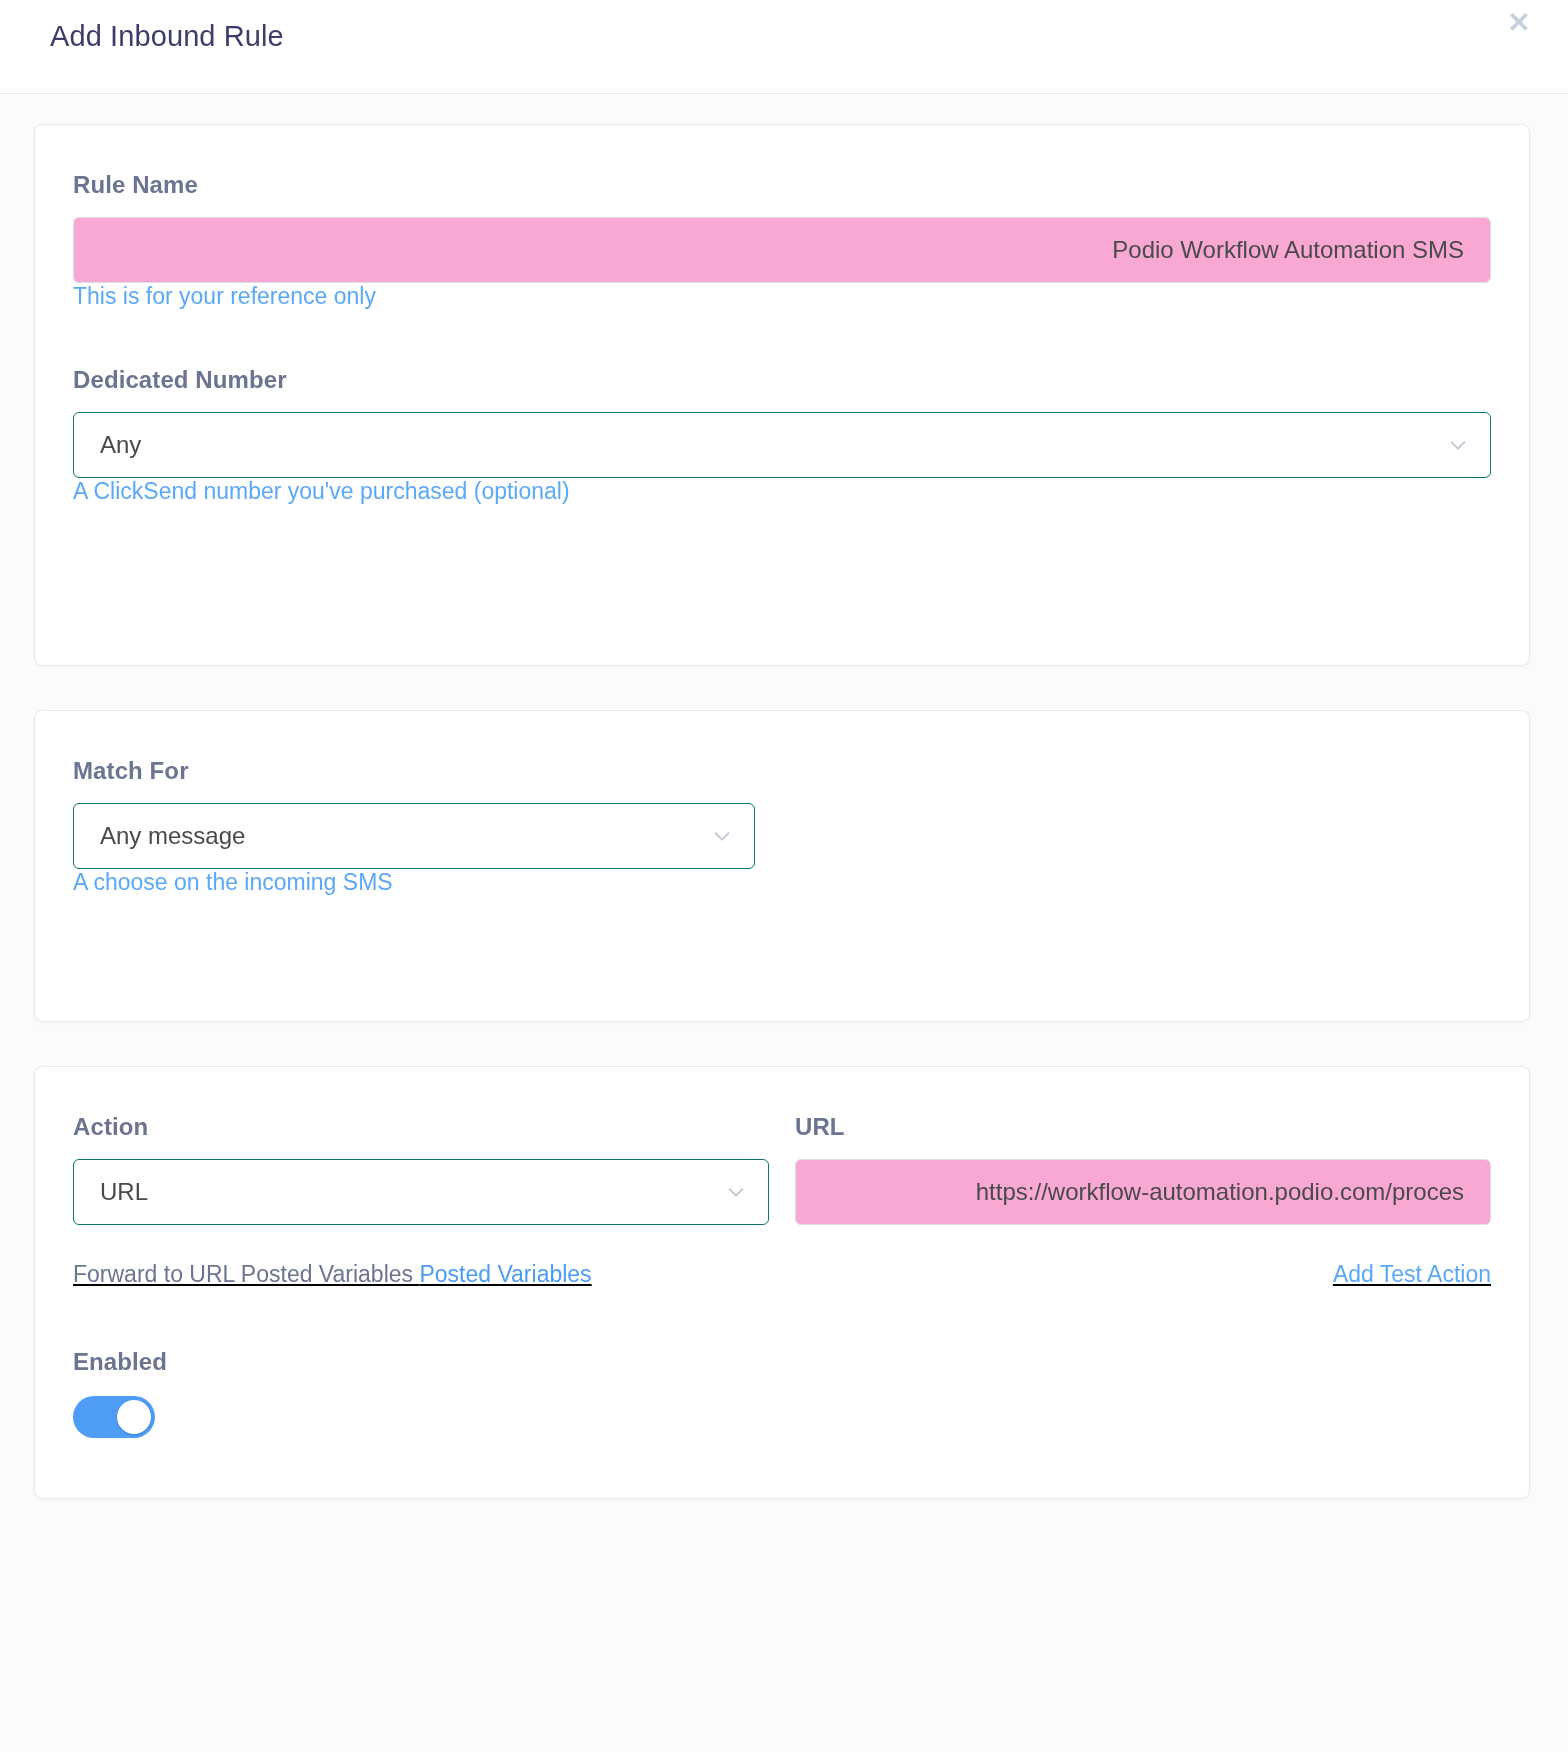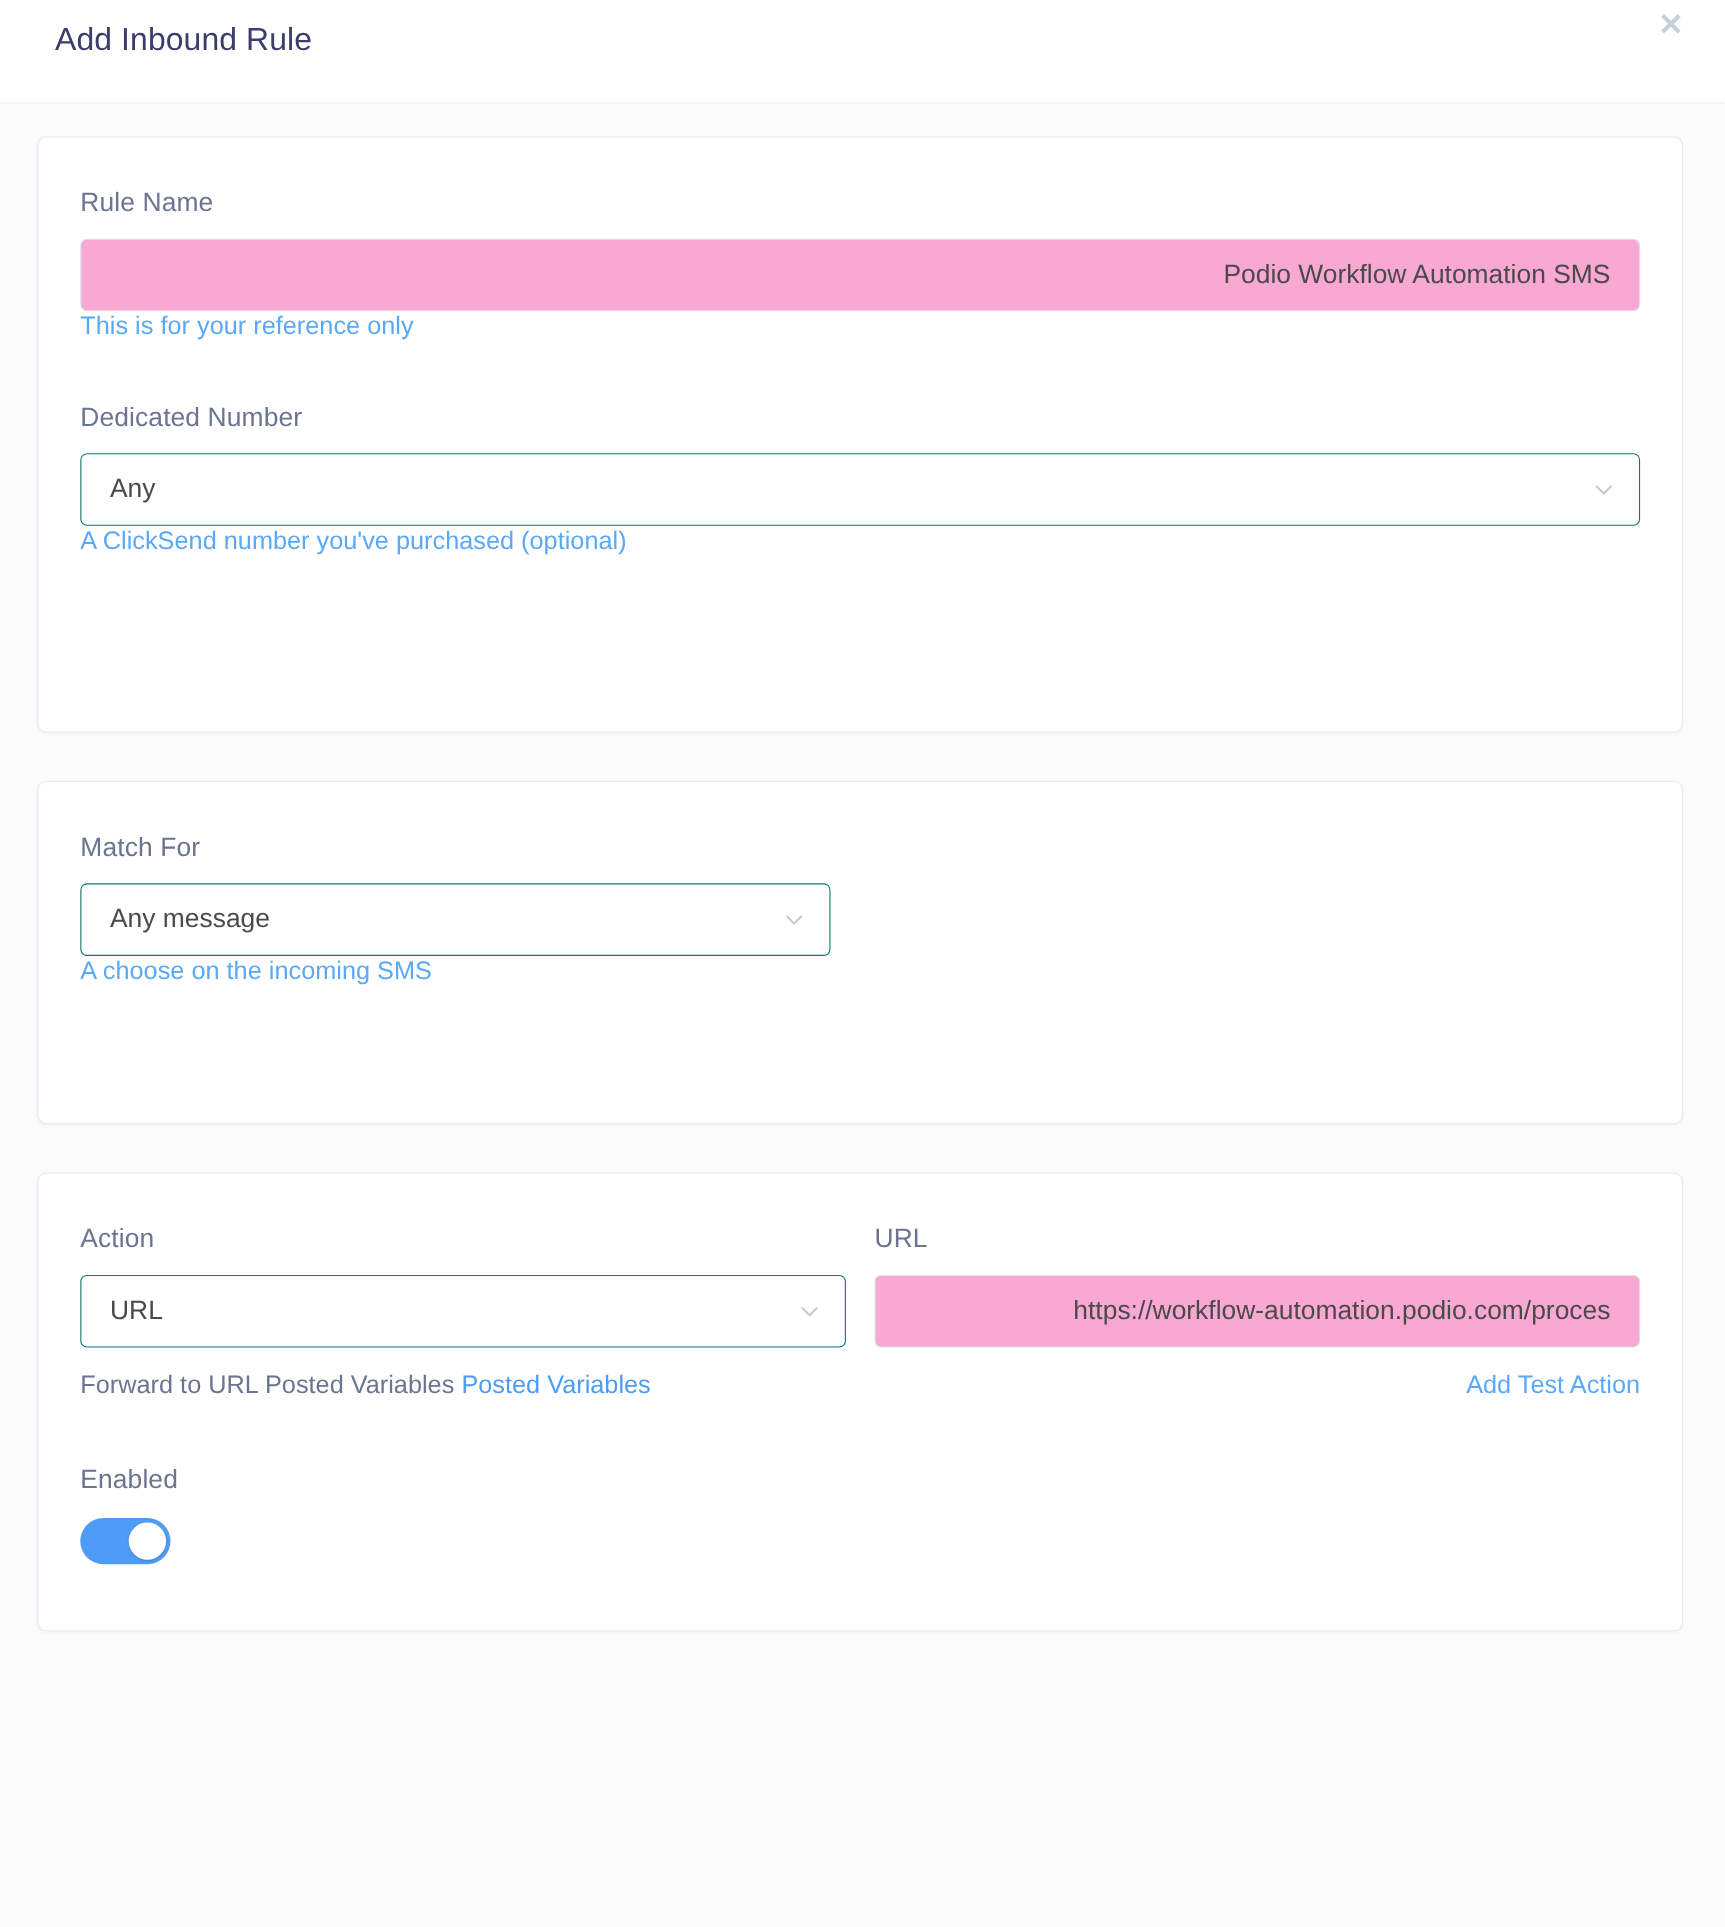--- a/index.html
+++ b/index.html
@@ -73,21 +73,21 @@
     margin-bottom: 44px;
     padding: 46px 38px 44px 38px;
   }
   .card-1 { min-height: 542px; }
   .card-2 { min-height: 312px; }
   .card-3 { padding-bottom: 60px; }
 
   .field-label {
     font-size: 24px;
     color: #6b7490;
-    font-weight: 400;
+    font-weight: 700;
     margin-bottom: 18px;
     letter-spacing: 0.1px;
   }
 
   .text-input {
     display: block;
     width: 100%;
     height: 66px;
     border: 1px solid #dcdfe8;
     border-radius: 6px;
@@ -151,22 +151,23 @@
   }
   .col {
     flex: 1 1 0;
     min-width: 0;
   }
 
   .sub-row {
     display: flex;
     justify-content: space-between;
     align-items: flex-start;
-    margin-top: 20px;
+    margin-top: 36px;
     gap: 20px;
+    text-decoration: underline;
   }
   .sub-note {
     font-size: 23px;
     color: #6b7490;
   }
   .sub-note .link {
     color: #4a9cf6;
     cursor: pointer;
   }
   .right-link {

